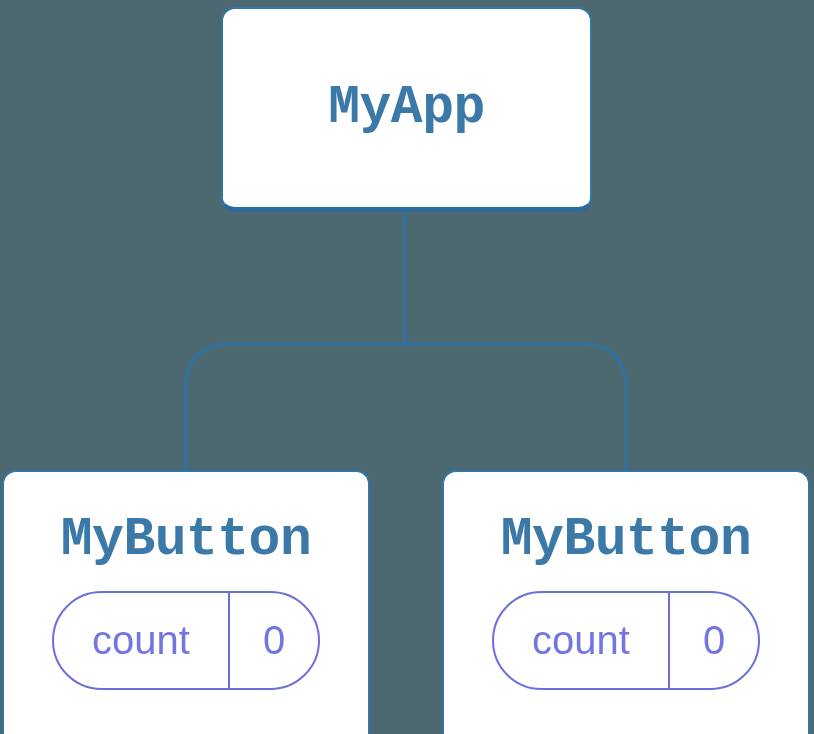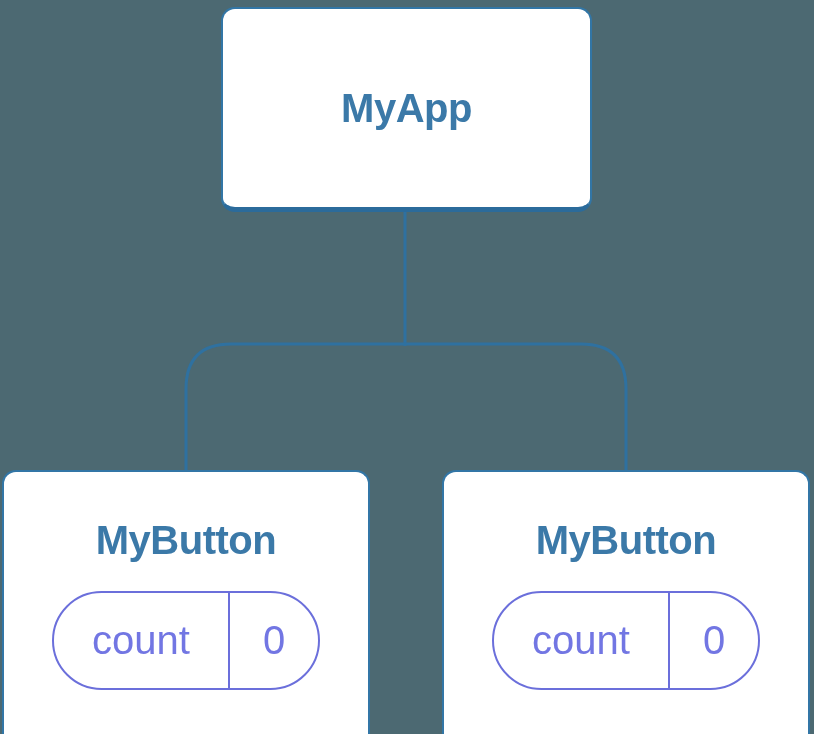--- a/index.html
+++ b/index.html
@@ -48,25 +48,26 @@
   }
   .node-child {
     top: 470px;
     width: 368px; height: 323px;
     display: flex; flex-direction: column; align-items: center;
   }
   .node-child-left  { left: 2px; }
   .node-child-right { left: 442px; }
   .node-label {
     color: var(--text-blue);
-    font-size: 40px;
+    font-size: 53px;
     font-weight: 600;
     letter-spacing: -0.5px;
     line-height: 52px;
     white-space: nowrap;
+    font-family: Liberation Mono, monospace;
   }
   .node-child .node-label { margin-top: 42px; }
   .state-pill {
     margin-top: 25px;
     width: 268px; height: 99px;
     border: 2px solid var(--purple);
     border-radius: 9999px;
     display: flex;
     align-items: stretch;
     color: var(--purple-text);

